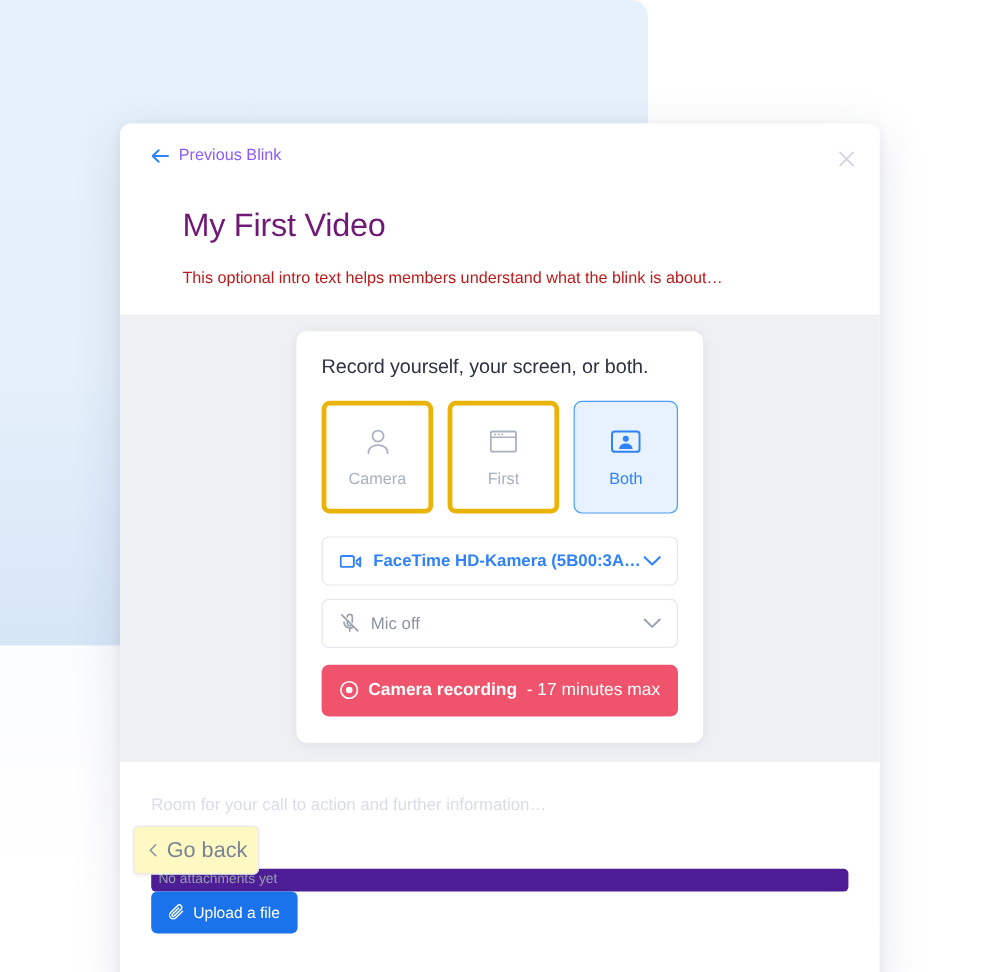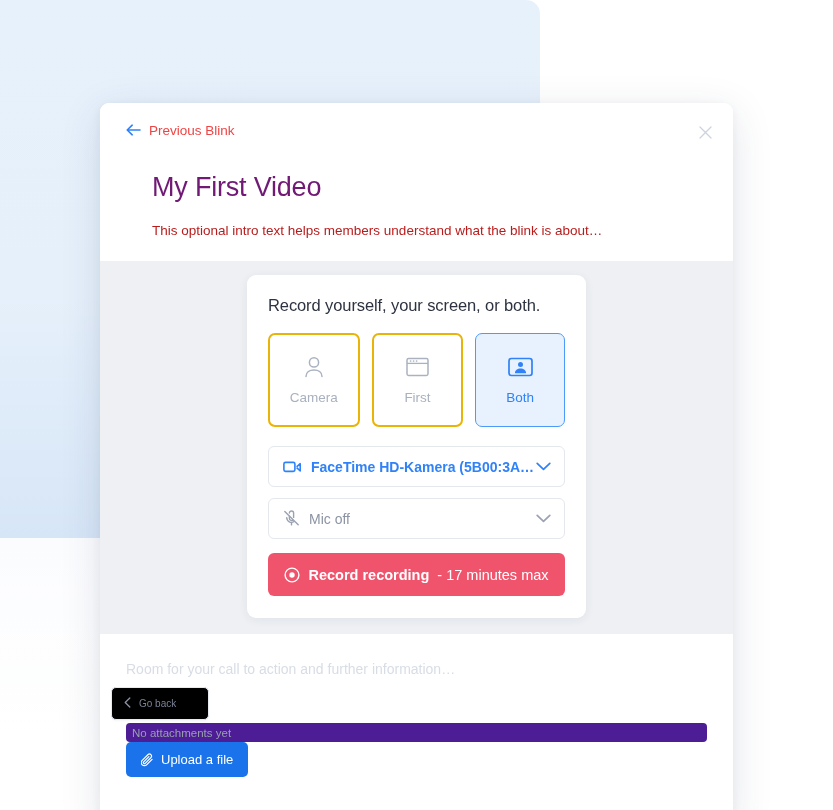--- a/index.html
+++ b/index.html
@@ -53,23 +53,23 @@
 
   
   .modal-header {
     position: relative;
     padding: 19px 26px 0 26px;
     background: #ffffff;
   }
 
   .back-link {
     display: inline-flex;
-    align-items: flex-start;
+    align-items: flex-end;
     gap: 8px;
-    color: #ef4444;
+    color: #8b5cf6;
     font-size: 13.5px;
     line-height: 1;
     cursor: pointer;
     user-select: none;
   }
   .back-link .arrow-icon { display: flex; align-items: center; }
 
   .close-btn {
     position: absolute;
     right: 16px;
@@ -106,25 +106,25 @@
     min-height: 329px;
   }
 
   .go-back-btn {
     position: absolute;
     left: 11px;
     top: 426px;
     display: inline-flex;
     align-items: center;
     gap: 8px;
-    background: #000000;
+    background: #fef9c3;
     border: 1px solid #e6e9ee;
     border-radius: 5px;
-    padding: 9px 32px 9px 12px;
-    font-size: 10px;
+    padding: 9px 9px 9px 12px;
+    font-size: 18px;
     color: #7a8396;
     cursor: pointer;
     box-shadow: 0 1px 2px rgba(40,60,90,0.05);
     white-space: nowrap;
   }
 
   
   .recorder-card {
     width: 339px;
     margin: 0 auto;
@@ -143,21 +143,21 @@
 
   .mode-row {
     display: flex;
     gap: 12px;
     margin-bottom: 19px;
   }
 
   .mode-card {
     flex: 1;
     height: 94px;
-    border: 2px solid #eab308;
+    border: 4px solid #eab308;
     border-radius: 7px;
     background: #ffffff;
     display: flex;
     flex-direction: column;
     align-items: center;
     justify-content: center;
     gap: 11px;
     cursor: pointer;
     color: #a9b1bf;
     font-size: 13.5px;
@@ -374,21 +374,21 @@
         </span>
       </div>
 
       <button class="record-btn">
         <span class="rec-icon">
           <svg width="16" height="16" viewBox="0 0 16 16" fill="none">
             <circle cx="8" cy="8" r="6.9" stroke="#ffffff" stroke-width="1.4"></circle>
             <circle cx="8" cy="8" r="2.7" fill="#ffffff"></circle>
           </svg>
         </span>
-        <span class="rec-strong">Record recording</span>
+        <span class="rec-strong">Camera recording</span>
         <span class="rec-rest"> - 17 minutes max</span>
       </button>
 
     </div>
   </div>
 
   <div class="modal-footer">
 
     <div class="cta-text">Room for your call to action and further information…</div>
 

